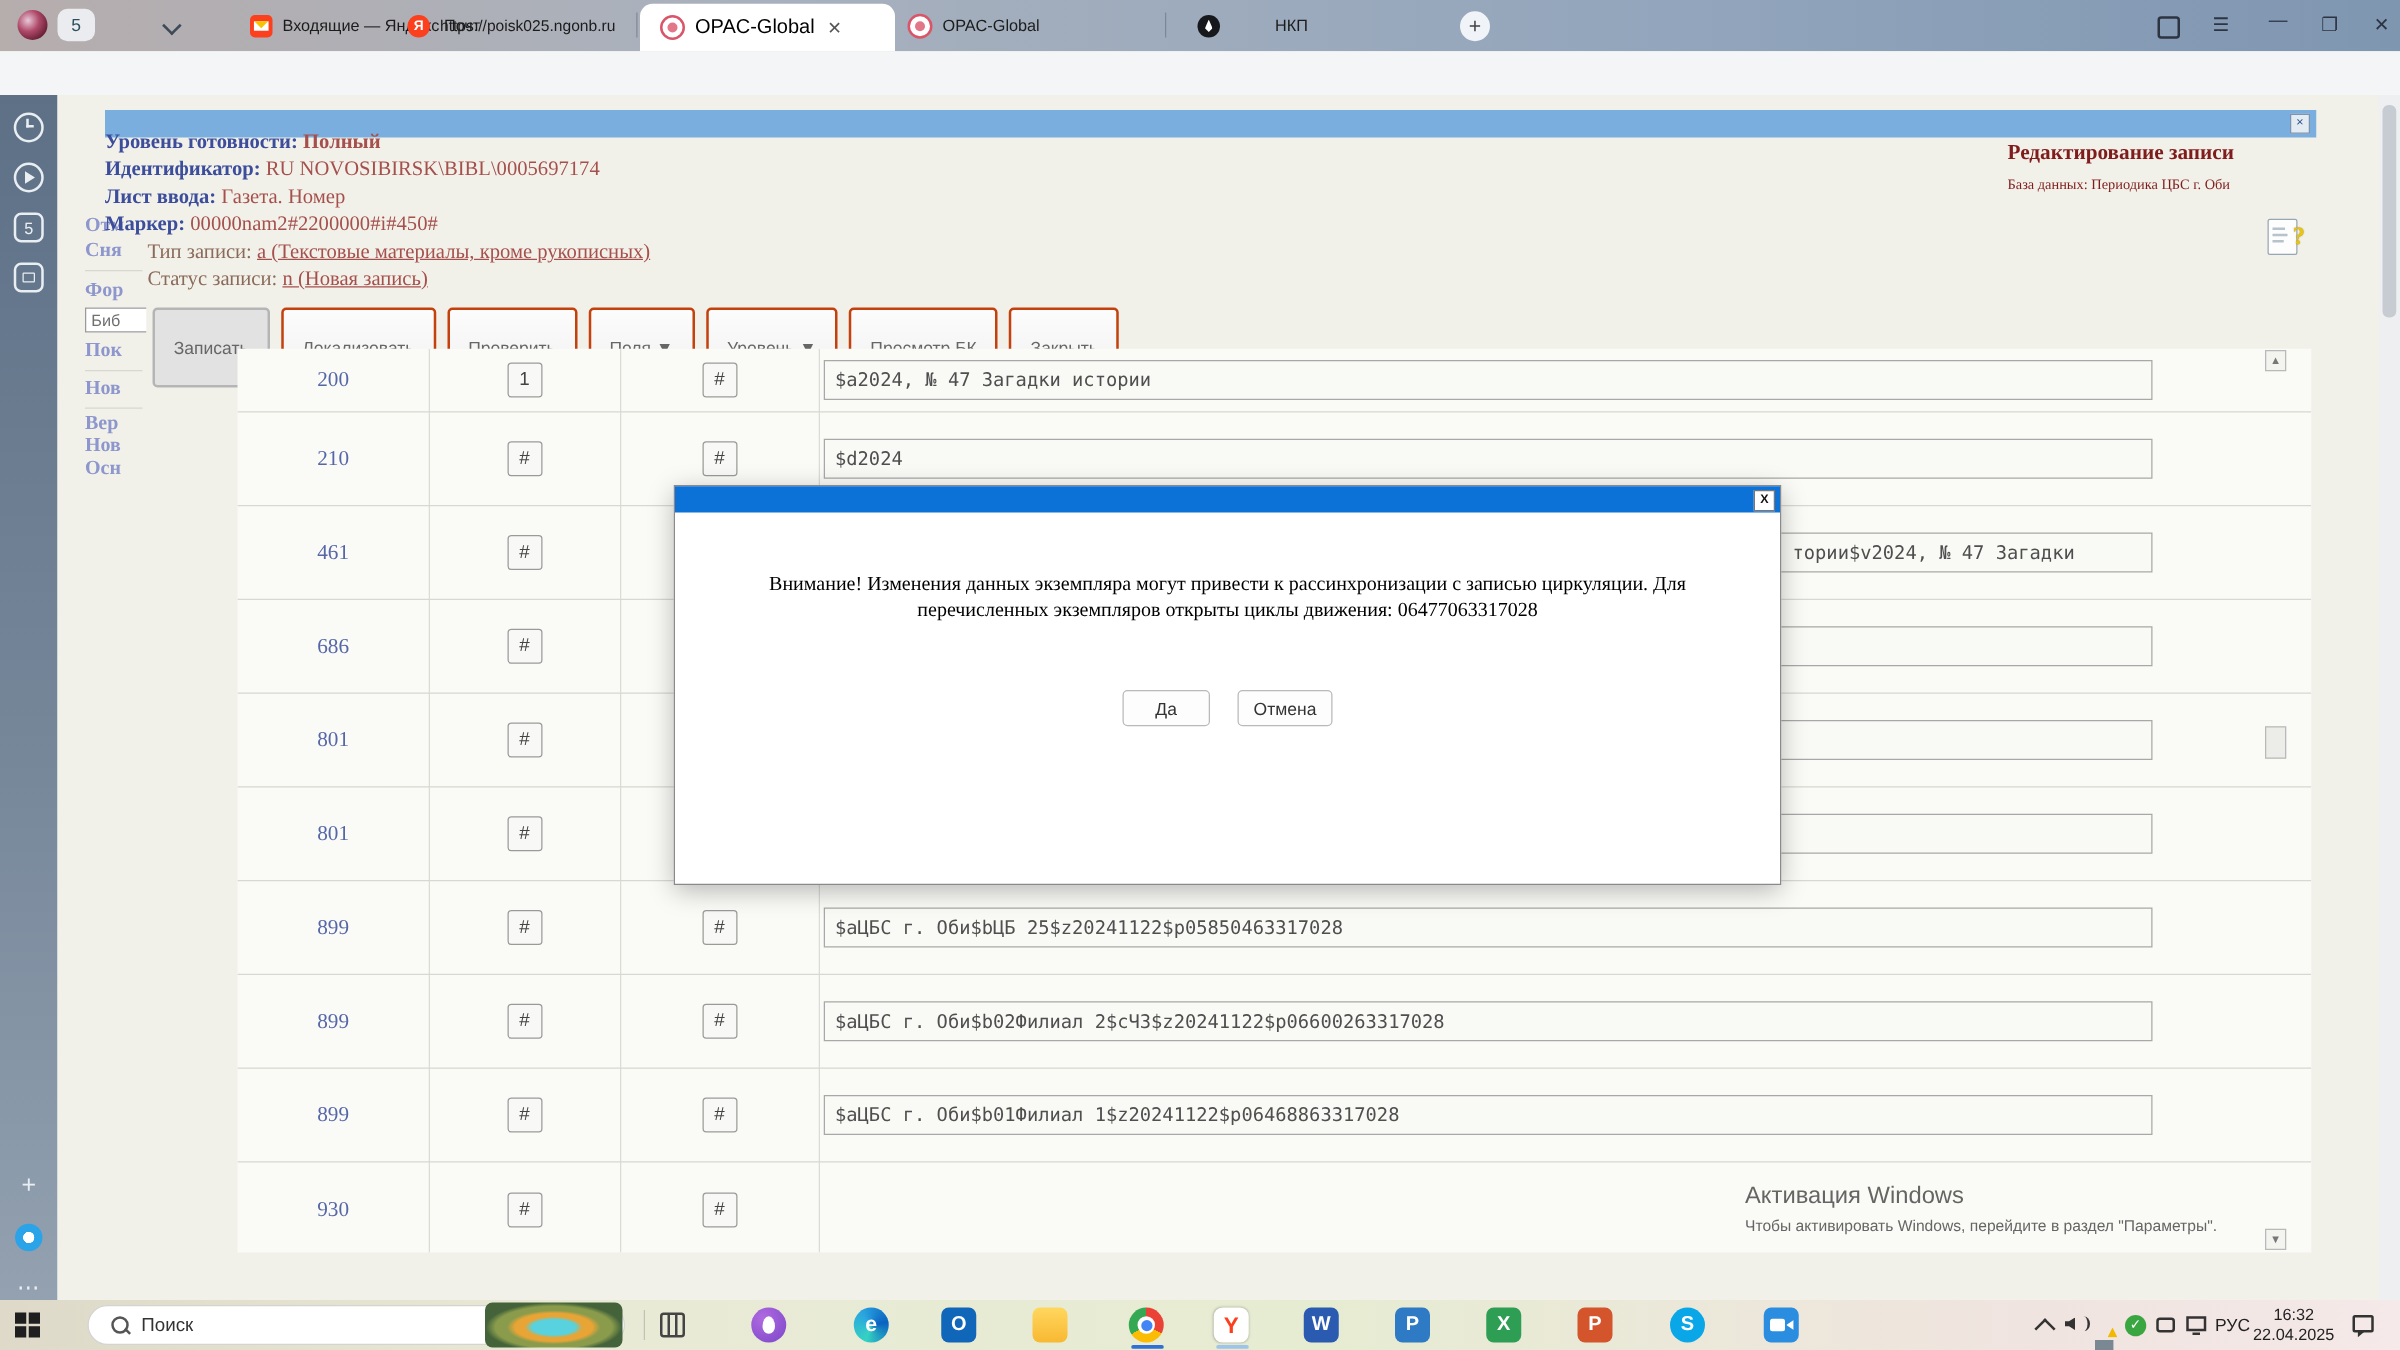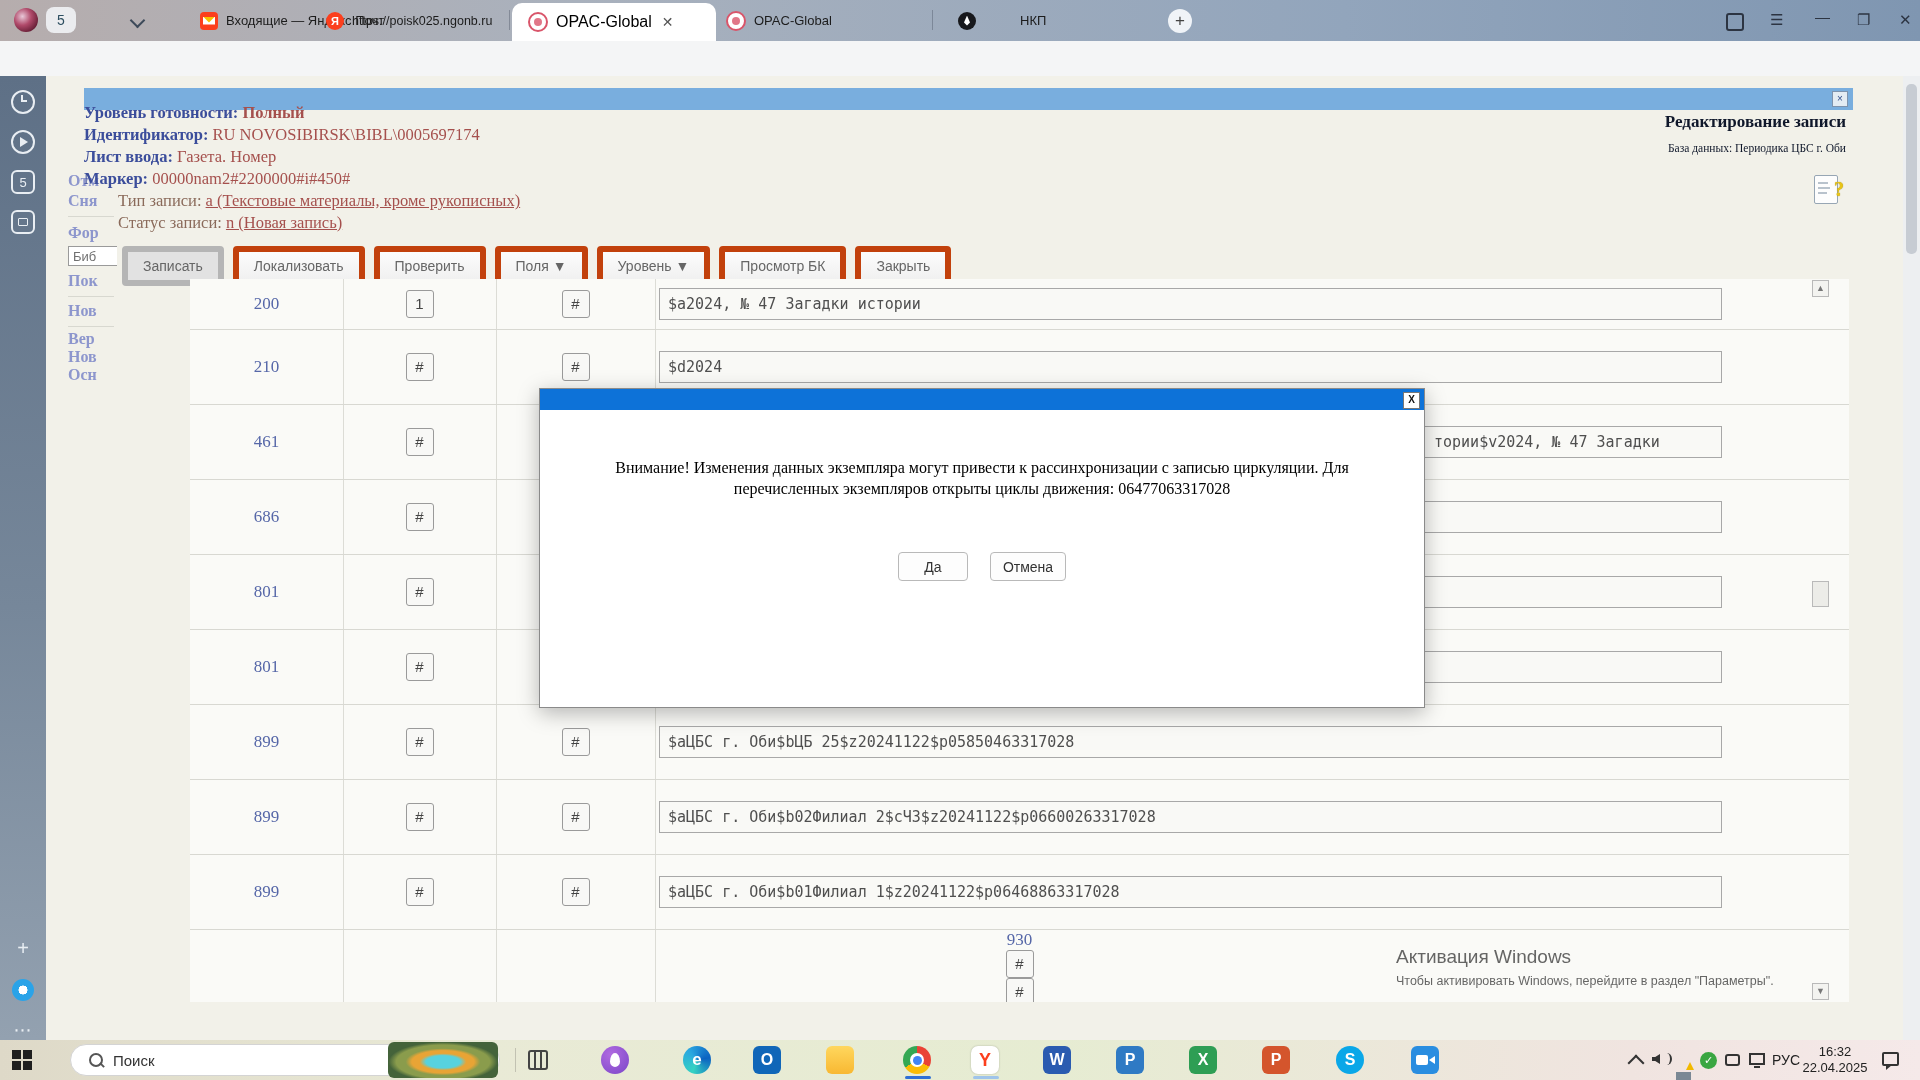--- a/index.html
+++ b/index.html
@@ -70,29 +70,29 @@
   .opacmenu .mhr{position:absolute;width:46px;height:1px;background:#d8d8d0;}
   .minput{position:absolute;width:70px;height:20px;border:1px solid #9a9a9a;background:#fff;color:#707070;
     font-family:"Liberation Sans",sans-serif;font-weight:normal;font-size:13px;line-height:19px;padding-left:4px;box-sizing:border-box;}
 
   .rheader{left:38px;top:26px;font-family:"Liberation Serif",serif;font-size:16.5px;line-height:22px;white-space:nowrap;}
   .rlabel{color:#3b4d9b;font-weight:bold;}
   .rval{color:#a5504d;}
   .rsub{padding-left:34px;color:#8a6a5a;}
   .rlink{color:#a5504d;text-decoration:underline;}
 
-  .editinfo{left:1560px;top:36px;width:240px;text-align:right;font-family:"Liberation Serif",serif;color:#0f172a;}
+  .editinfo{left:1560px;top:36px;width:240px;text-align:left;font-family:"Liberation Serif",serif;color:#7f1d1d;}
   .edittitle{font-size:17px;font-weight:bold;}
   .editdb{font-size:11.5px;font-weight:normal;margin-top:10px;}
   .helpico{left:1768px;top:99px;width:22px;height:27px;background:#fdfdfd;border:1px solid #97a6b4;border-radius:2px;}
   .helpico i{position:absolute;left:3px;height:2px;background:#b8c2cc;}
   .helpq{position:absolute;right:-7px;top:2px;color:#e8c418;font-weight:bold;font-size:20px;font-family:"Liberation Serif",serif;text-shadow:0 0 1px #967f00;}
 
   .toolbar{left:76px;top:170px;display:flex;gap:9px;}
-  .tbtn{height:28px;padding:0 15px;border:6px solid #c2410c;border-radius:4px;color:#666;font-size:14px;
+  .tbtn{height:28px;padding:16px 15px;border:2px solid #c2410c;border-radius:4px;color:#666;font-size:14px;
     background:linear-gradient(#fcfcfc,#f0f0f0);display:flex;align-items:center;white-space:nowrap;}
   .tbtn.pressed{background:#e2e2e2;border-color:#b5b5b5;}
 
   
   .tpanel{left:144px;top:203px;width:1659px;height:723px;background:#fafaf7;overflow:hidden;}
   .vline{position:absolute;top:0;bottom:0;width:1px;background:#dcdcd6;}
   .trow{position:relative;display:flex;align-items:center;border-bottom:1px solid #d8d8d2;box-sizing:border-box;height:75px;}
   .c1{width:153px;text-align:center;}
   .c2{width:153px;text-align:center;}
   .c3{width:159px;text-align:center;}
@@ -382,21 +382,21 @@
           </div>
       </div>
       <div class="trow">
         <div class="c1"><span class="fieldnum">899</span></div>
         <div class="c2"><span class="indbtn">#</span></div>
         <div class="c3"><span class="indbtn">#</span></div>
         <div class="c4">
             <div class="finput">$aЦБС г. Оби$b01Филиал 1$z20241122$p06468863317028</div>
           </div>
       </div>
-      <div class="trow" style="border-bottom:none;flex-direction:column;">
+      <div class="trow" style="border-bottom:none;">
         <div class="c1"><span class="fieldnum">930</span></div>
         <div class="c2"><span class="indbtn">#</span></div>
         <div class="c3"><span class="indbtn">#</span></div>
       </div>
     </div>
 
     <div class="abs tscroll" style="top:204px;">▲</div>
     <div class="abs tthumb"></div>
     <div class="abs tscroll" style="top:907px;">▼</div>
 

